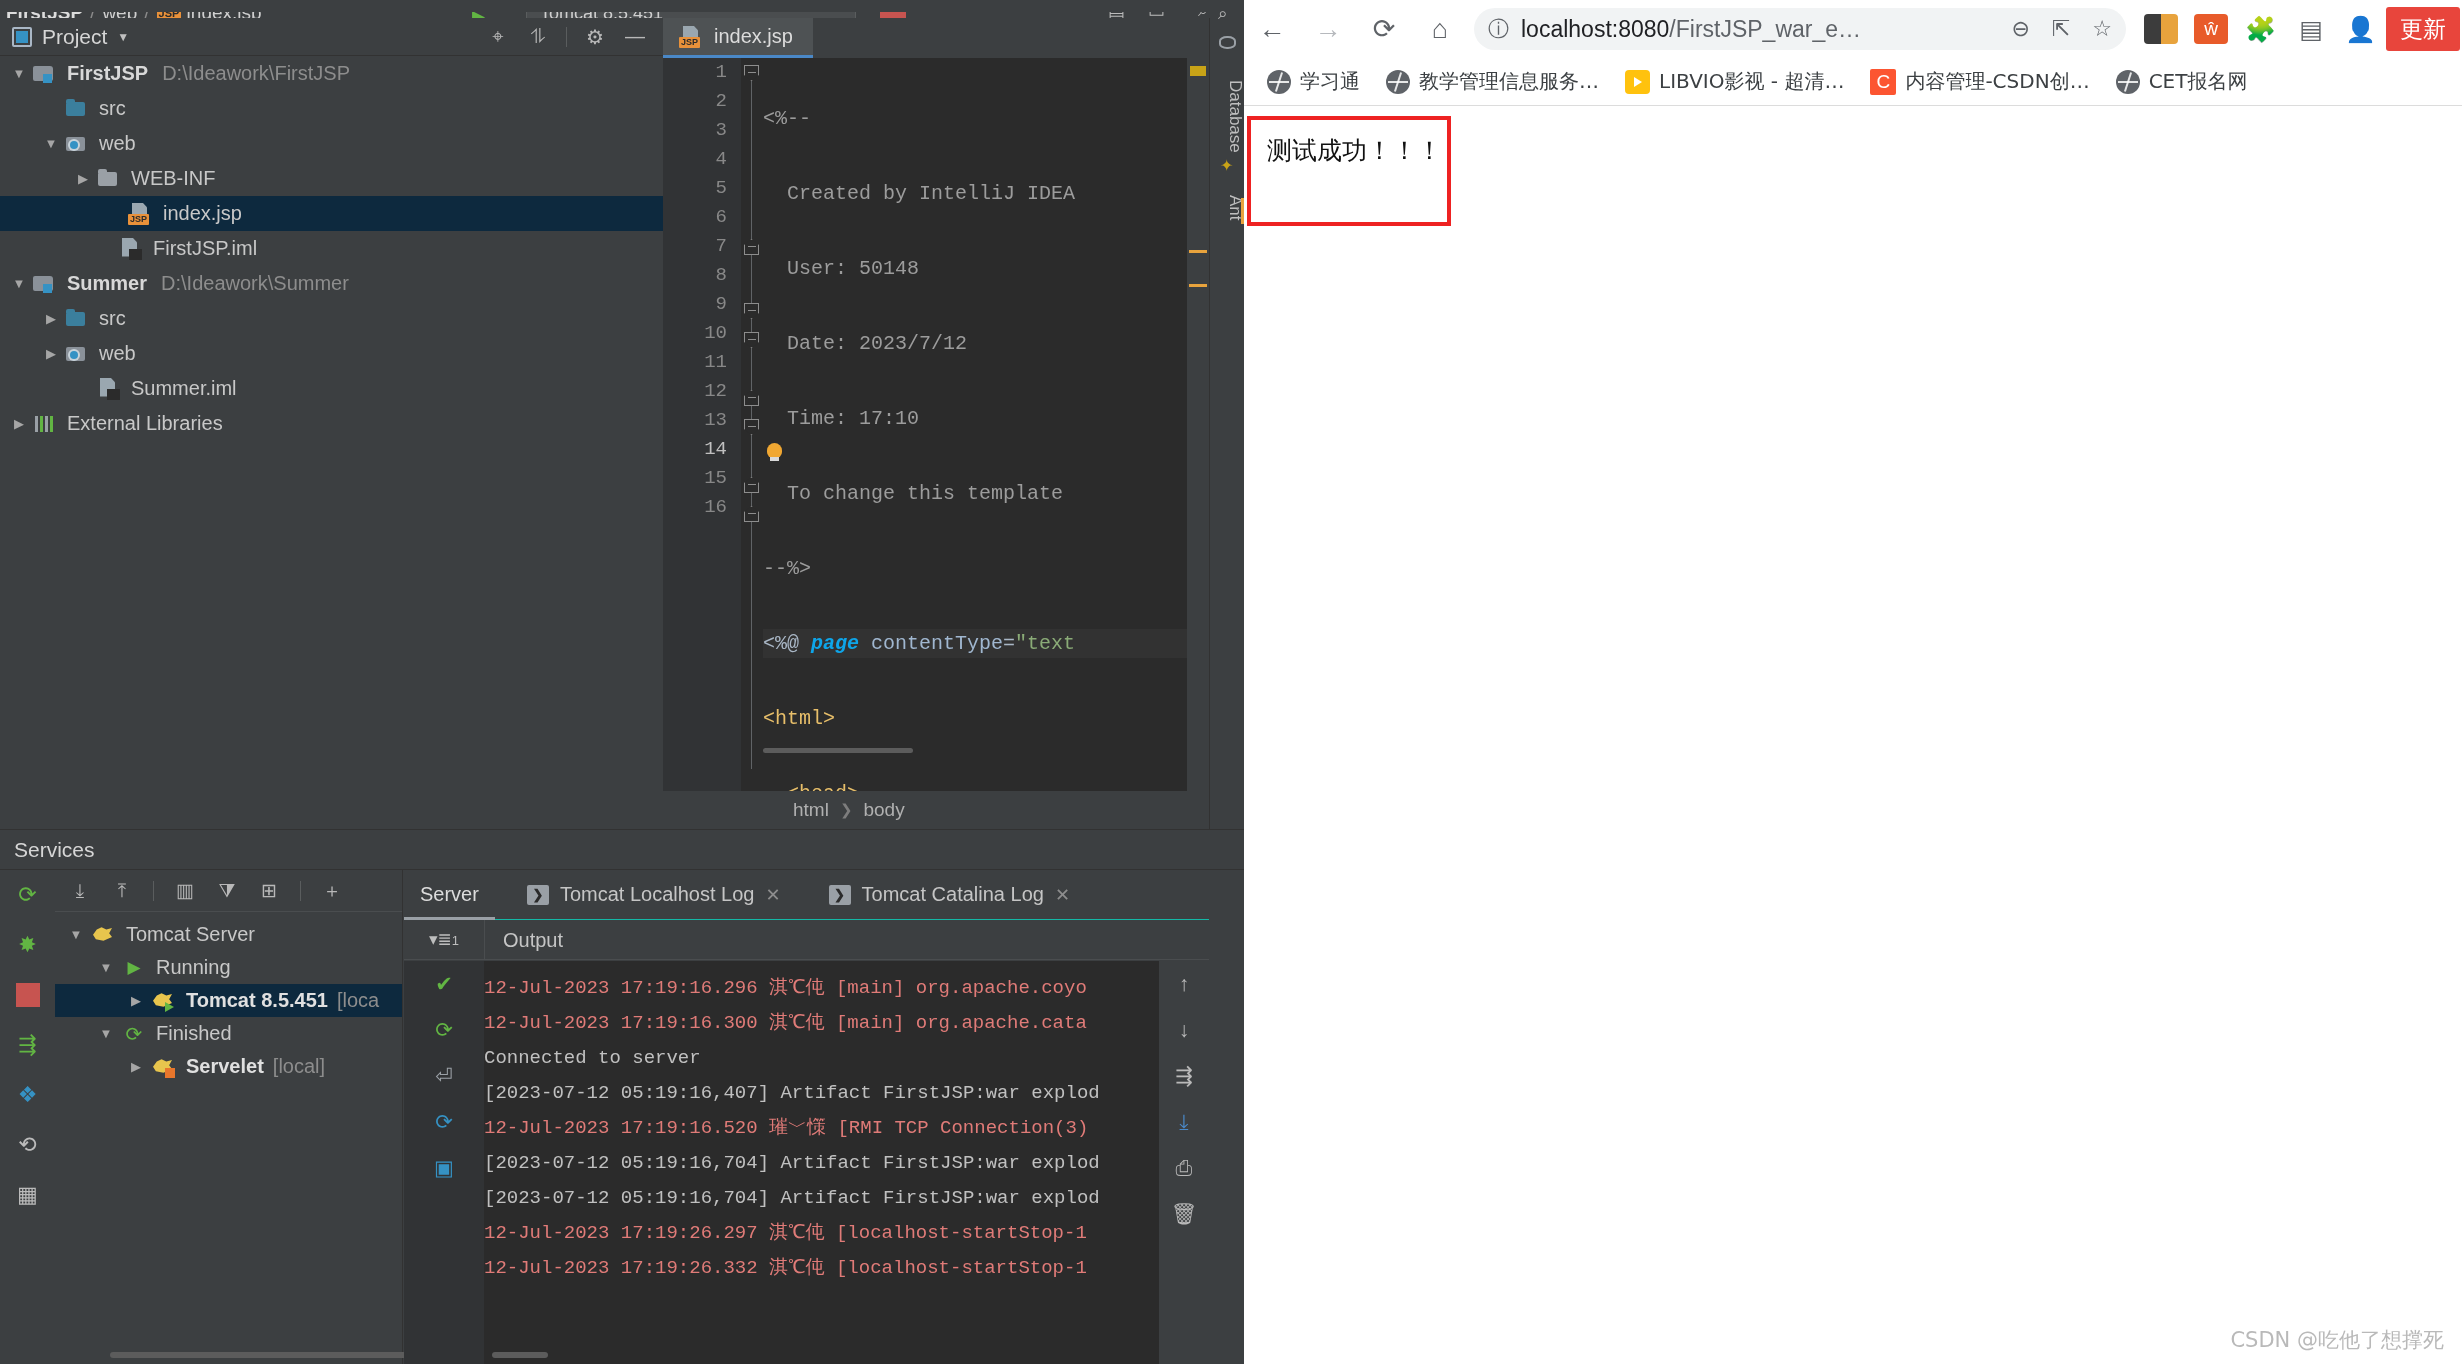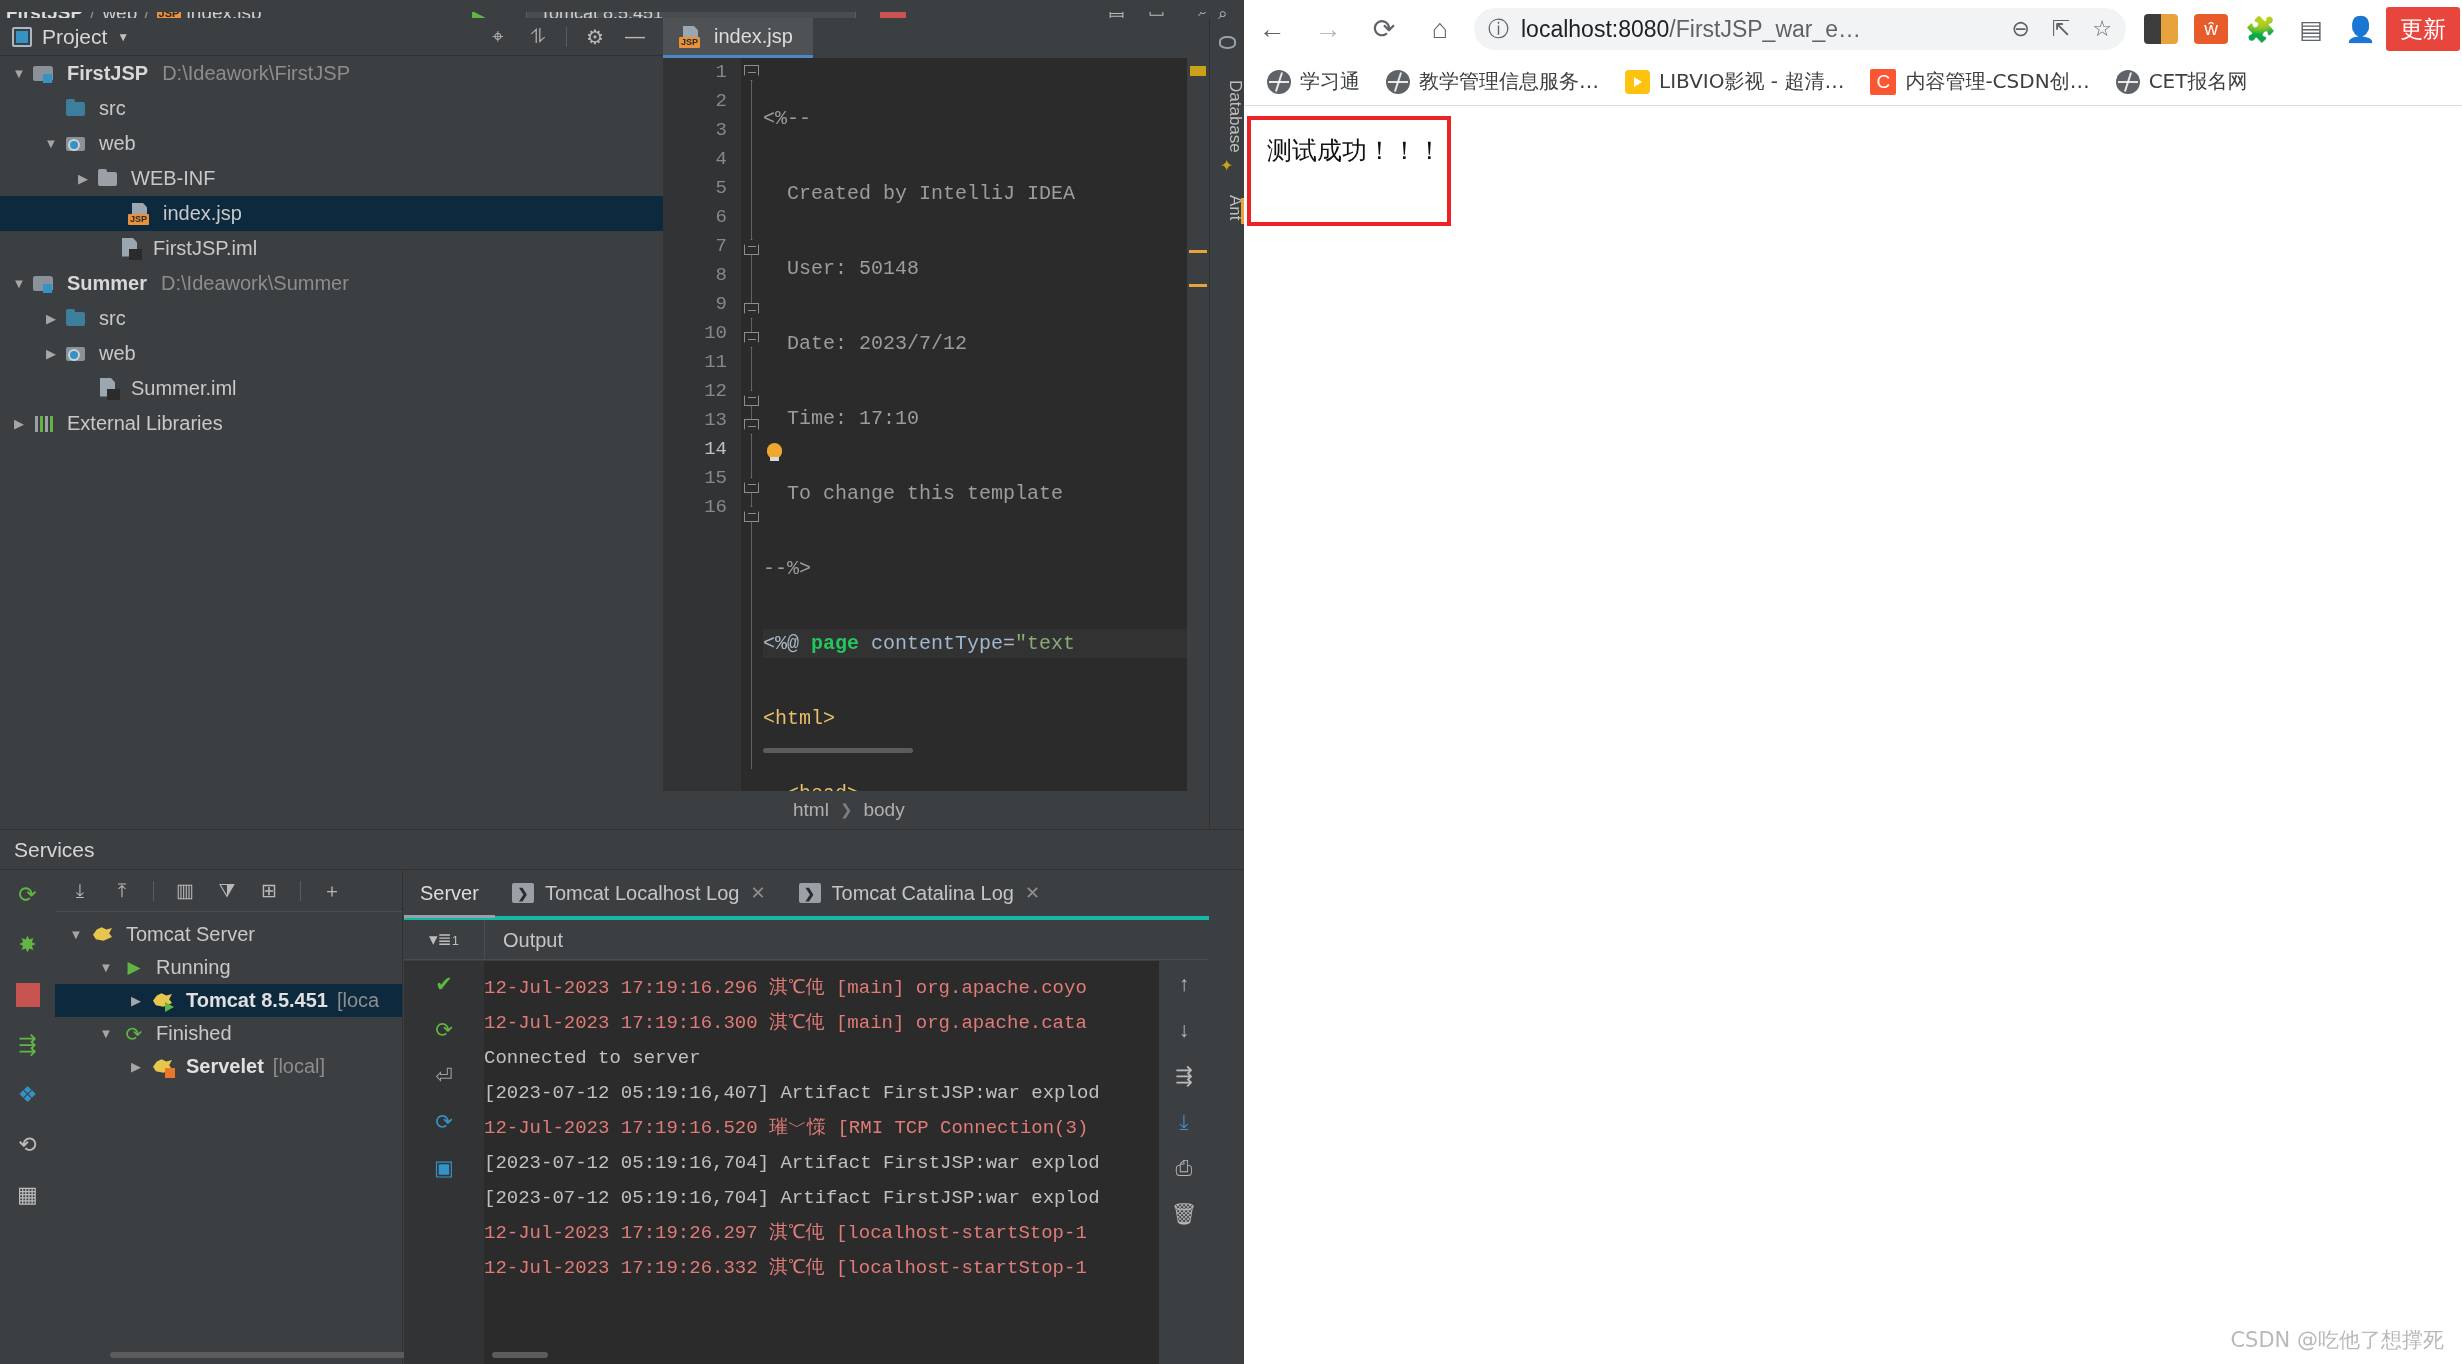--- a/index.html
+++ b/index.html
@@ -202,21 +202,21 @@
   }
   .code {
     position: absolute; left: 100px; top: 0; right: 0; height: 100%;
     font-size: 20px; white-space: pre;
   }
   .cline { height: 29px; line-height: 29px; color: #a9b7c6; }
   .cline.hl { background: #323232; }
   .cmt { color: #9c9c9c; }
   .tag { color: #e8bf6a; }
   .dir { color: #a9b7c6; }
-  .kw { color: #22c55e; font-weight: bold; }
+  .kw { color: #0ea5e9; font-weight: bold; font-style: italic; }
   .attr { color: #a0b7d0; }
   .str { color: #8aab77; }
   .bulb {
     position: absolute; left: 104px; width: 15px; height: 15px;
     background: #f0a732; border-radius: 50% 50% 40% 40%;
   }
   .bulb::after {
     content: ""; position: absolute; left: 3px; top: 14px; width: 9px; height: 4px;
     background: #d9d9d9;
   }
@@ -314,22 +314,22 @@
   .svc-dim { color: #8d8d8d; margin-left: 9px; }
   .svc-hscroll {
     position: absolute; left: 55px; bottom: 6px; width: 330px; height: 6px;
     background: #5c5c5c; border-radius: 3px;
   }
 
   .svc-console {
     position: absolute; left: 404px; top: 40px; right: 35px; bottom: 0; background: #3c3f41;
   }
   .cons-tabs {
-    height: 50px; display: flex; align-items: center; gap: 1px;
-    font-size: 20px; color: #c5c5c5; border-bottom: 4px solid #14b8a6;
+    height: 50px; display: flex; align-items: center; gap: 16px;
+    font-size: 20px; color: #c5c5c5; border-bottom: 1px solid #14b8a6;
   }
   .cons-tab { display: flex; align-items: center; gap: 11px; padding: 0 16px; height: 50px; }
   .cons-tab.active { box-shadow: inset 0 -3px 0 #9aa0a6; color: #dcdcdc; }
   .logbadge {
     width: 22px; height: 20px; background: #9aa0a6; color: #2b2b2b;
     font-size: 13px; font-weight: bold; display: flex; align-items: center; justify-content: center;
     border-radius: 2px;
   }
   .xclose { color: #8d8d8d; font-size: 18px; }
   .cons-sub {

